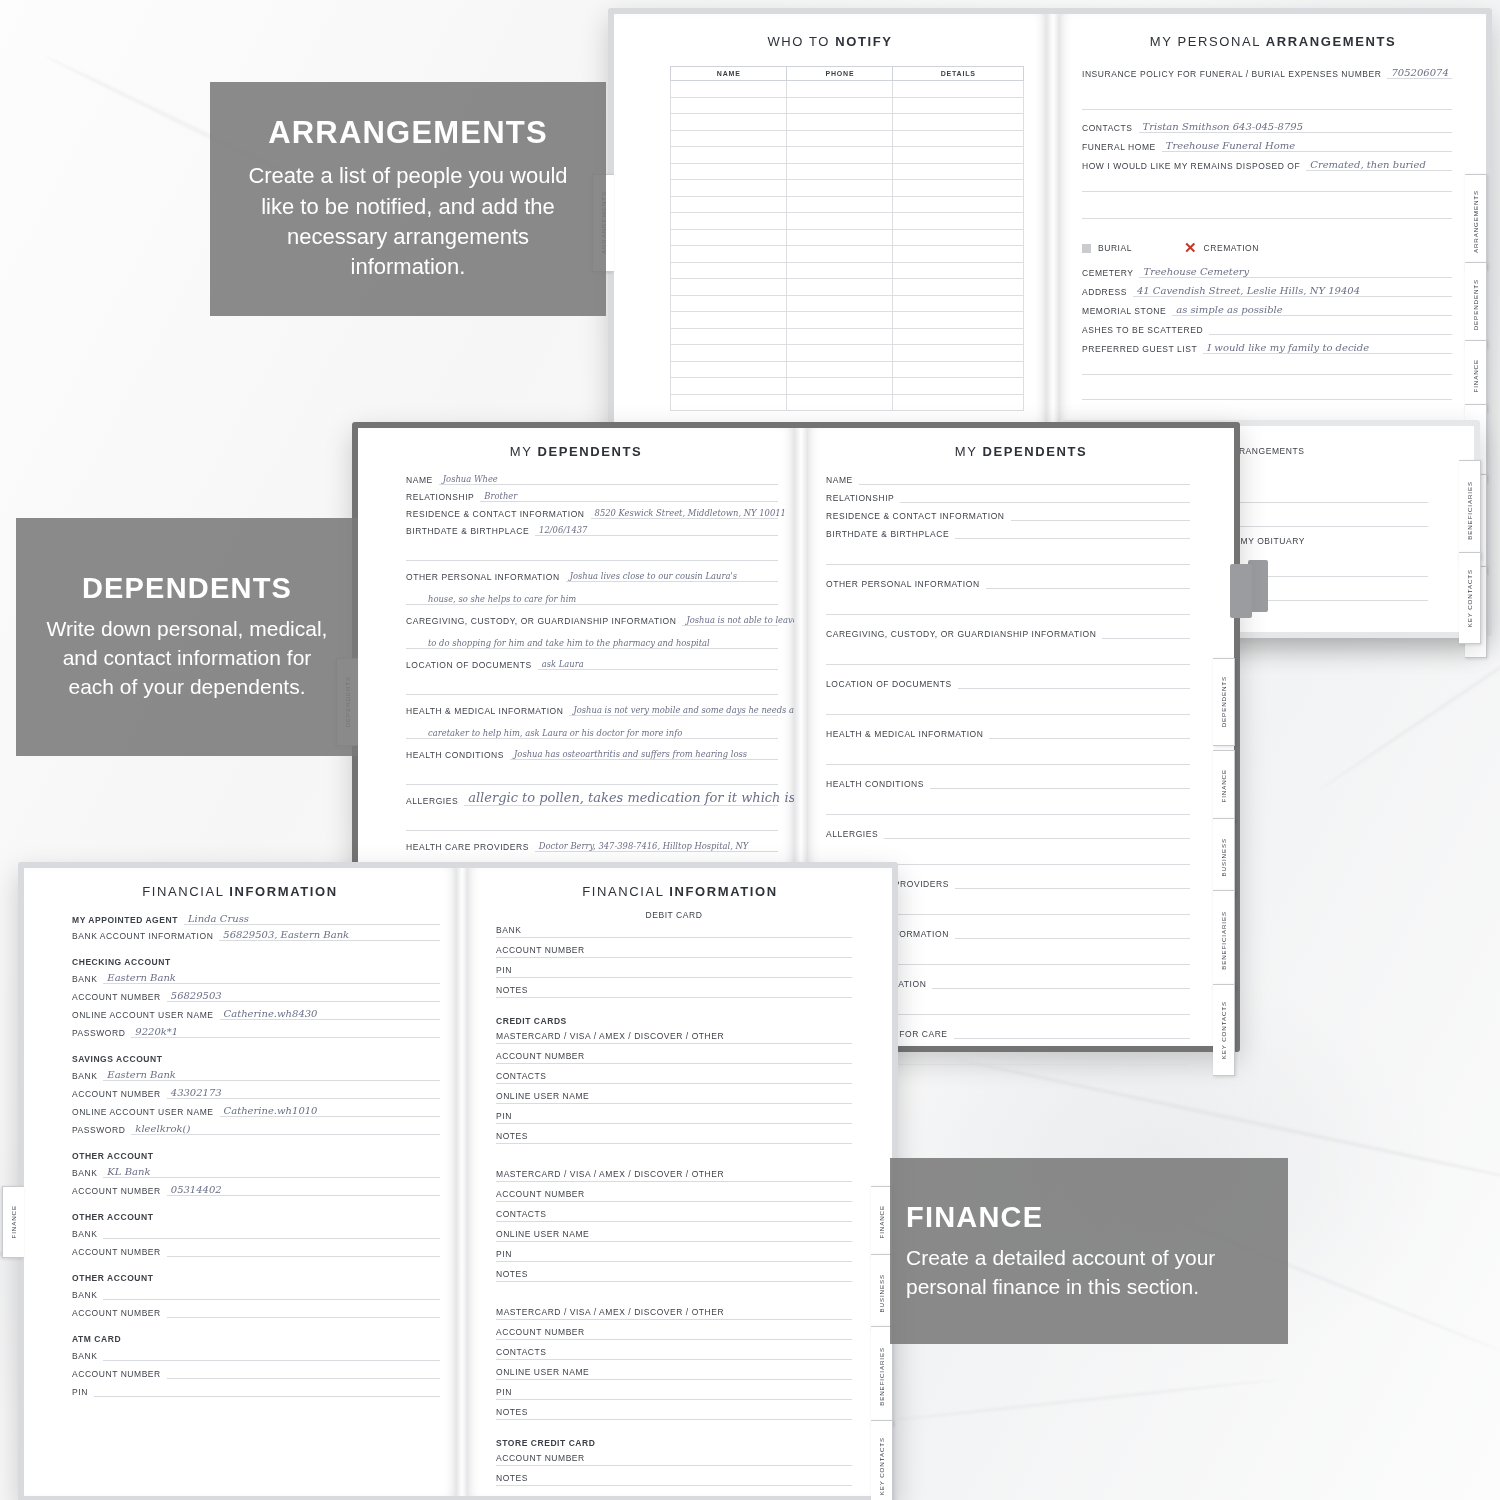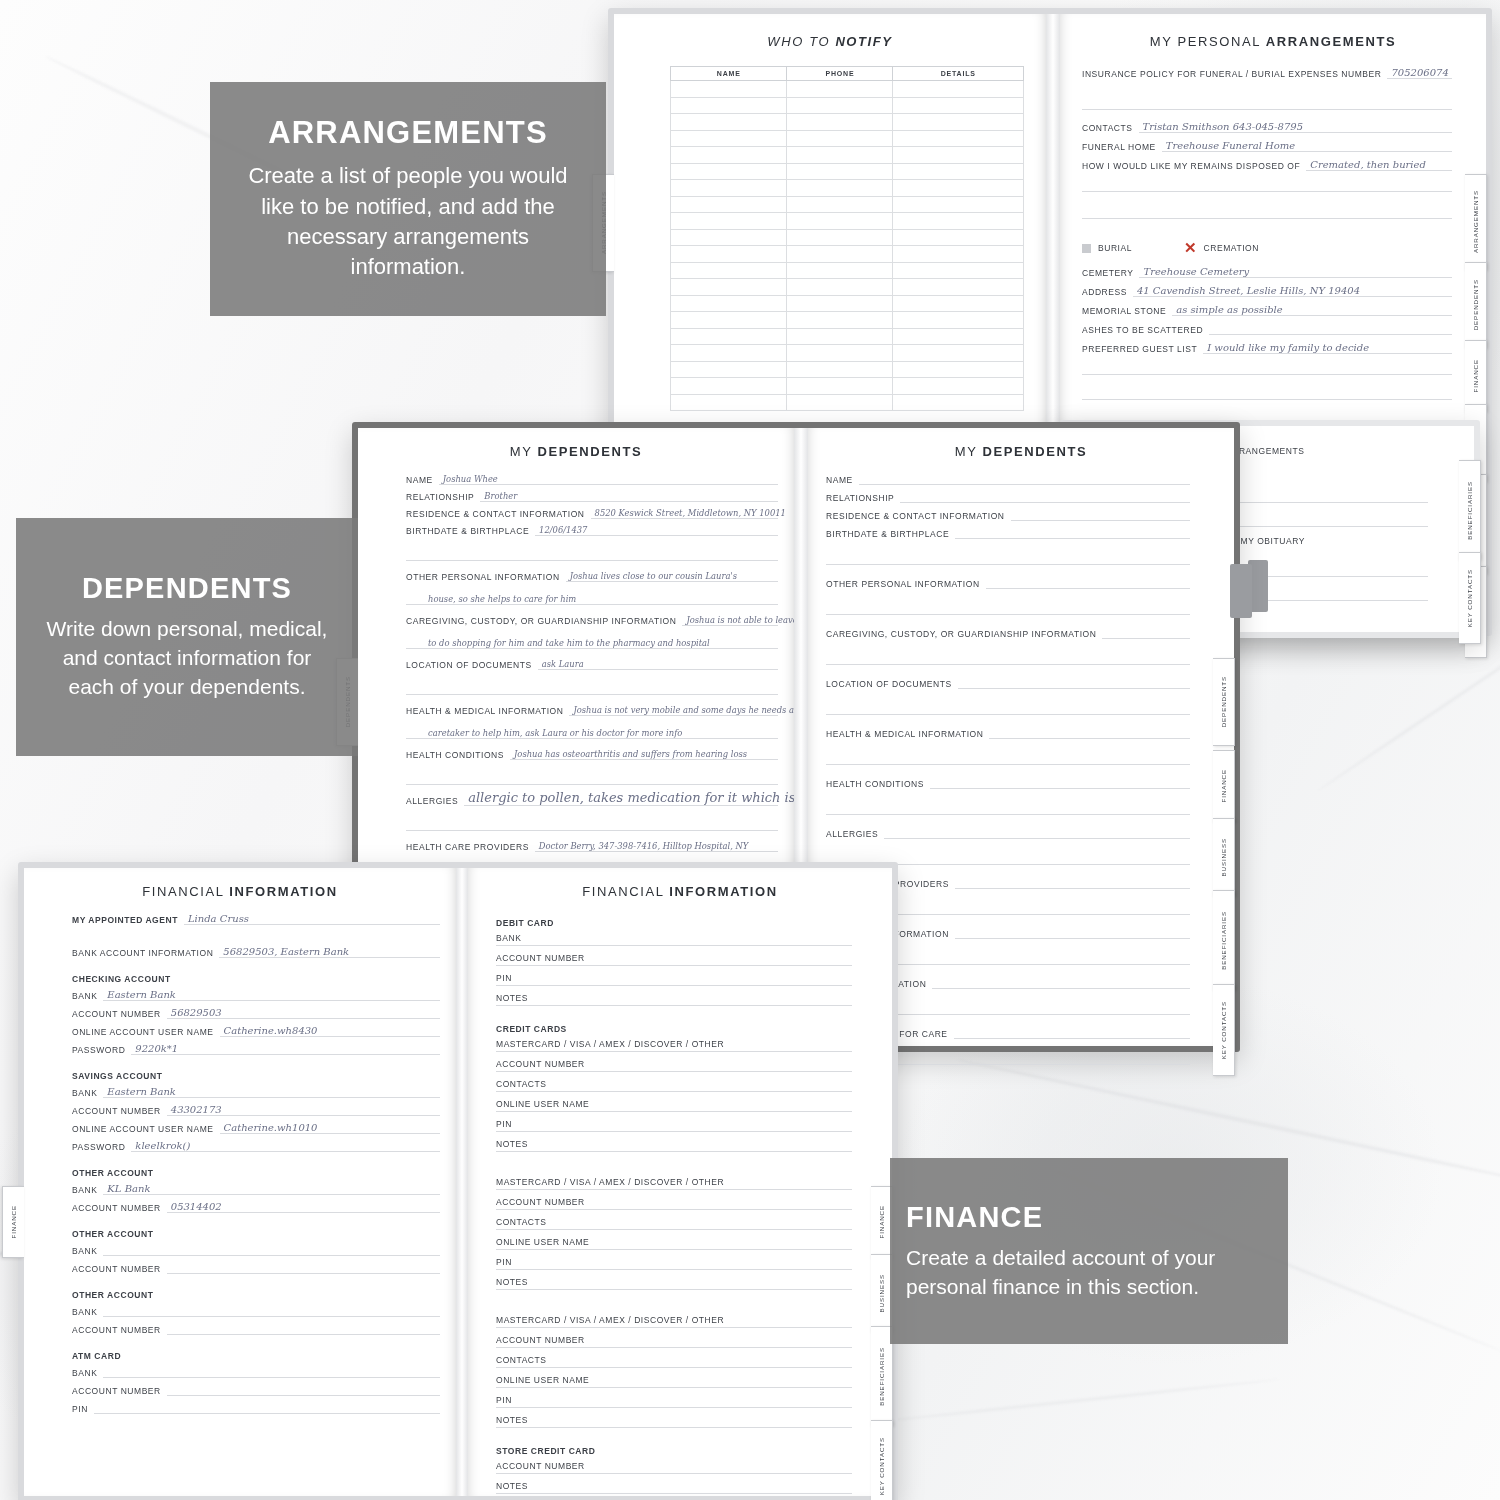--- a/index.html
+++ b/index.html
@@ -72,21 +72,21 @@
 <div class="vein" style="left:120px;top:1320px;width:430px;height:3px;transform:rotate(-9deg);opacity:.6;"></div>
 <div class="vein" style="left:950px;top:1120px;width:600px;height:4px;transform:rotate(12deg);opacity:.5;"></div>
 <div class="vein" style="left:1040px;top:1260px;width:480px;height:3px;transform:rotate(22deg);opacity:.45;"></div>
 <div class="vein" style="left:30px;top:120px;width:300px;height:4px;transform:rotate(26deg);opacity:.4;"></div>
 <div class="vein" style="left:1290px;top:700px;width:320px;height:3px;transform:rotate(-34deg);opacity:.45;"></div>
 <div class="vein" style="left:860px;top:1400px;width:420px;height:3px;transform:rotate(-6deg);opacity:.4;"></div>
 
 <div class="book" style="left:608px; top:8px; width:884px; height:628px; background:#d9dadd; border-radius:3px;">
 
   <div class="page" style="left:6px; top:6px; width:432px; height:616px; box-shadow:inset -8px 0 14px -10px rgba(0,0,0,.25);">
-    <div class="ctr hdr" style="margin-top:20px;font-style:italic;">
+    <div class="ctr hdr" style="margin-top:20px;">
       <span>WHO TO </span><b>NOTIFY</b>
     </div>
     <div style="position:absolute; left:56px; right:22px; top:52px;">
       <table class="grid">
         <thead>
           <tr>
             <th style="width:33%">NAME</th>
             <th style="width:30%">PHONE</th>
             <th style="width:37%">DETAILS</th>
           </tr>
@@ -517,21 +517,21 @@
   <div class="clip" style="left:878px; top:142px; width:22px; height:54px;"></div>
 </div>
 
 <div class="book" style="left:18px; top:862px; width:880px; height:640px; background:#d9dadd; border-radius:3px;">
 
   <div class="page" style="left:6px; top:6px; width:432px; height:628px; box-shadow:inset -8px 0 14px -10px rgba(0,0,0,.25);">
     <div class="ctr hdr" style="margin-top:16px;">
       <span>FINANCIAL </span><b>INFORMATION</b>
     </div>
     <div id="fin-left" style="position:absolute; left:48px; right:16px; top:44px;">
-        <div class="row" style="margin-bottom: 20px;">
+        <div class="row" style="margin-bottom: 3px;">
           <div class="lbl" style="font-weight: 700;">MY APPOINTED AGENT</div>
           <div class="line">
             <div class="hand">Linda Cruss</div>
           </div>
         </div>
         <div class="row" style="margin-bottom: 5px;">
           <div class="lbl">BANK ACCOUNT INFORMATION</div>
           <div class="line">
             <div class="hand">56829503, Eastern Bank</div>
           </div>
@@ -636,21 +636,21 @@
     </div>
   </div>
 
   <div class="spine" style="left:438px; top:6px; width:12px; height:628px;"></div>
 
   <div class="page" style="left:450px; top:6px; width:424px; height:628px; box-shadow:inset 8px 0 14px -10px rgba(0,0,0,.22);">
     <div class="ctr hdr" style="margin-top:16px;">
       <span>FINANCIAL </span><b>INFORMATION</b>
     </div>
     <div id="fin-right" style="position:absolute; left:28px; right:40px; top:42px;">
-        <div class="lbl" style="font-weight: 700; margin: 8px 0px 5px;">DEBIT CARD</div>
+        <div class="lbl" style="font-weight: 400; margin: 0px 0px 5px; text-align: center;">DEBIT CARD</div>
         <div class="rule" style="padding-bottom: 2px; margin-bottom: 7px;">
           <div class="lbl">BANK</div>
         </div>
         <div class="rule" style="padding-bottom: 2px; margin-bottom: 7px;">
           <div class="lbl">ACCOUNT NUMBER</div>
         </div>
         <div class="rule" style="padding-bottom: 2px; margin-bottom: 7px;">
           <div class="lbl">PIN</div>
         </div>
         <div class="rule" style="padding-bottom: 2px; margin-bottom: 7px;">

